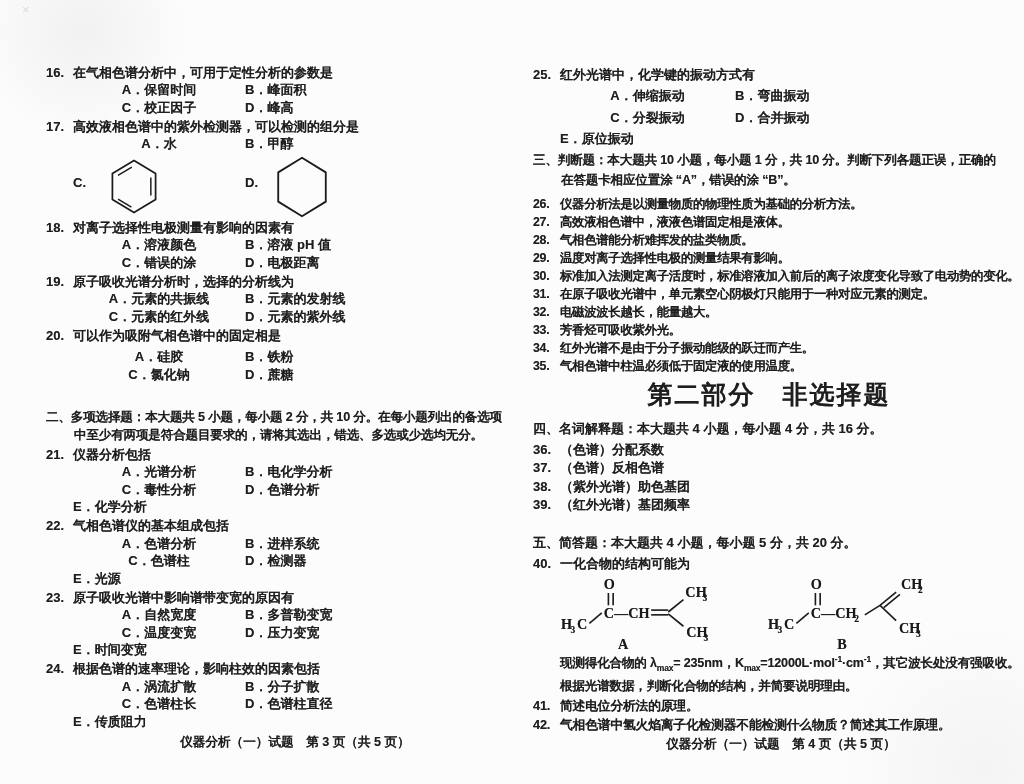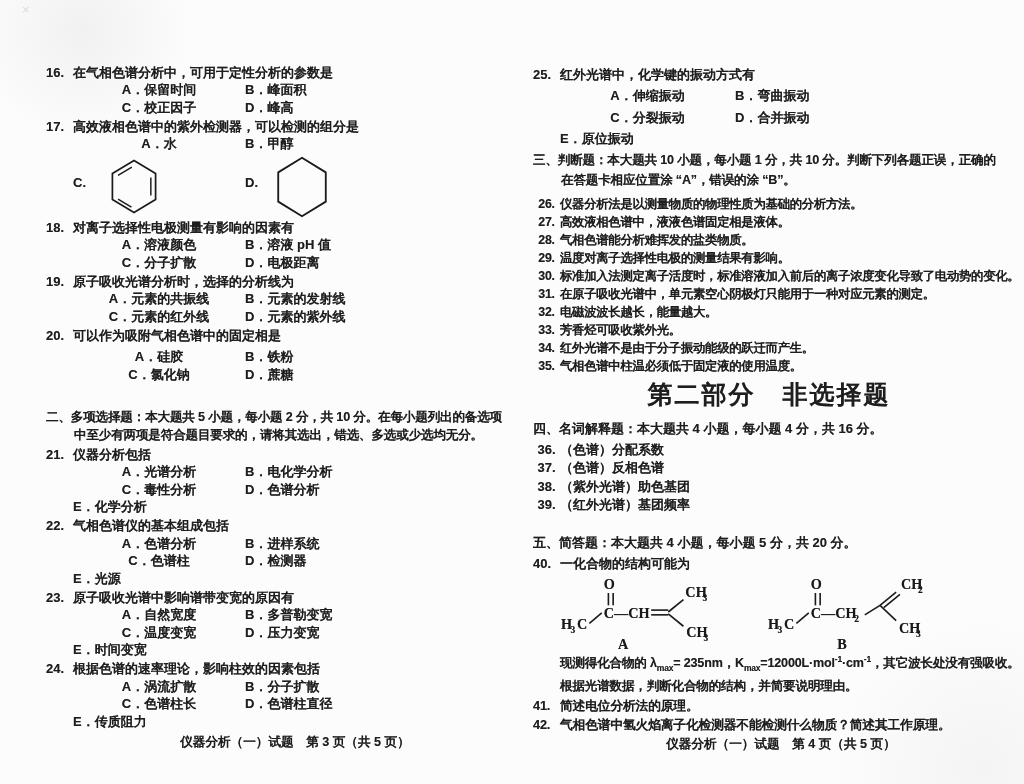--- a/index.html
+++ b/index.html
@@ -41,21 +41,21 @@
   .sechdr{margin-top:26px;font-size:12.6px;letter-spacing:-0.2px;line-height:17.5px;
           padding-left:28px;text-indent:-28px;}
   .col-right .sechdr{line-height:20.5px;margin-top:0;}
 
   .q25 .stem,.q25 .orow{line-height:21.5px;}
   .col-right .opt{flex:none;width:175px;}
   .col-right .opt:last-child{width:auto;}
 
   .jlist{margin-top:4px;}
   .jrow{display:flex;line-height:18px;white-space:nowrap;font-size:12.4px;letter-spacing:-0.3px;}
-  .jrow .num{width:27px;text-align:center;}
+  .jrow .num{width:27px;}
 
   .part2{text-align:center;font-size:25px;letter-spacing:2px;line-height:26px;margin-top:6px;}
 
   .hdr-plain{margin-top:12px;line-height:20px;font-size:13px;}
   .terms{margin-top:2px;}
   .terms .jrow{font-size:13px;letter-spacing:0;line-height:18.5px;}
   .sec5{margin-top:18px;}
 
   .q40stem{display:flex;line-height:18px;margin-top:2px;}
   .structs{display:flex;padding-left:22px;gap:46px;height:76px;margin-top:1px;}
@@ -127,21 +127,21 @@
       <div class="stem">
           <span class="num">18.</span>
           <span class="stxt">对离子选择性电极测量有影响的因素有</span>
         </div>
       <div class="opts">
         <div class="orow">
             <span class="opt">A．溶液颜色</span>
             <span class="opt">B．溶液 pH 值</span>
           </div>
         <div class="orow">
-            <span class="opt">C．分子扩散</span>
+            <span class="opt">C．错误的涂</span>
             <span class="opt">D．电极距离</span>
           </div>
       </div>
     </div>
 
     <div class="q">
       <div class="stem">
           <span class="num">19.</span>
           <span class="stxt">原子吸收光谱分析时，选择的分析线为</span>
         </div>

